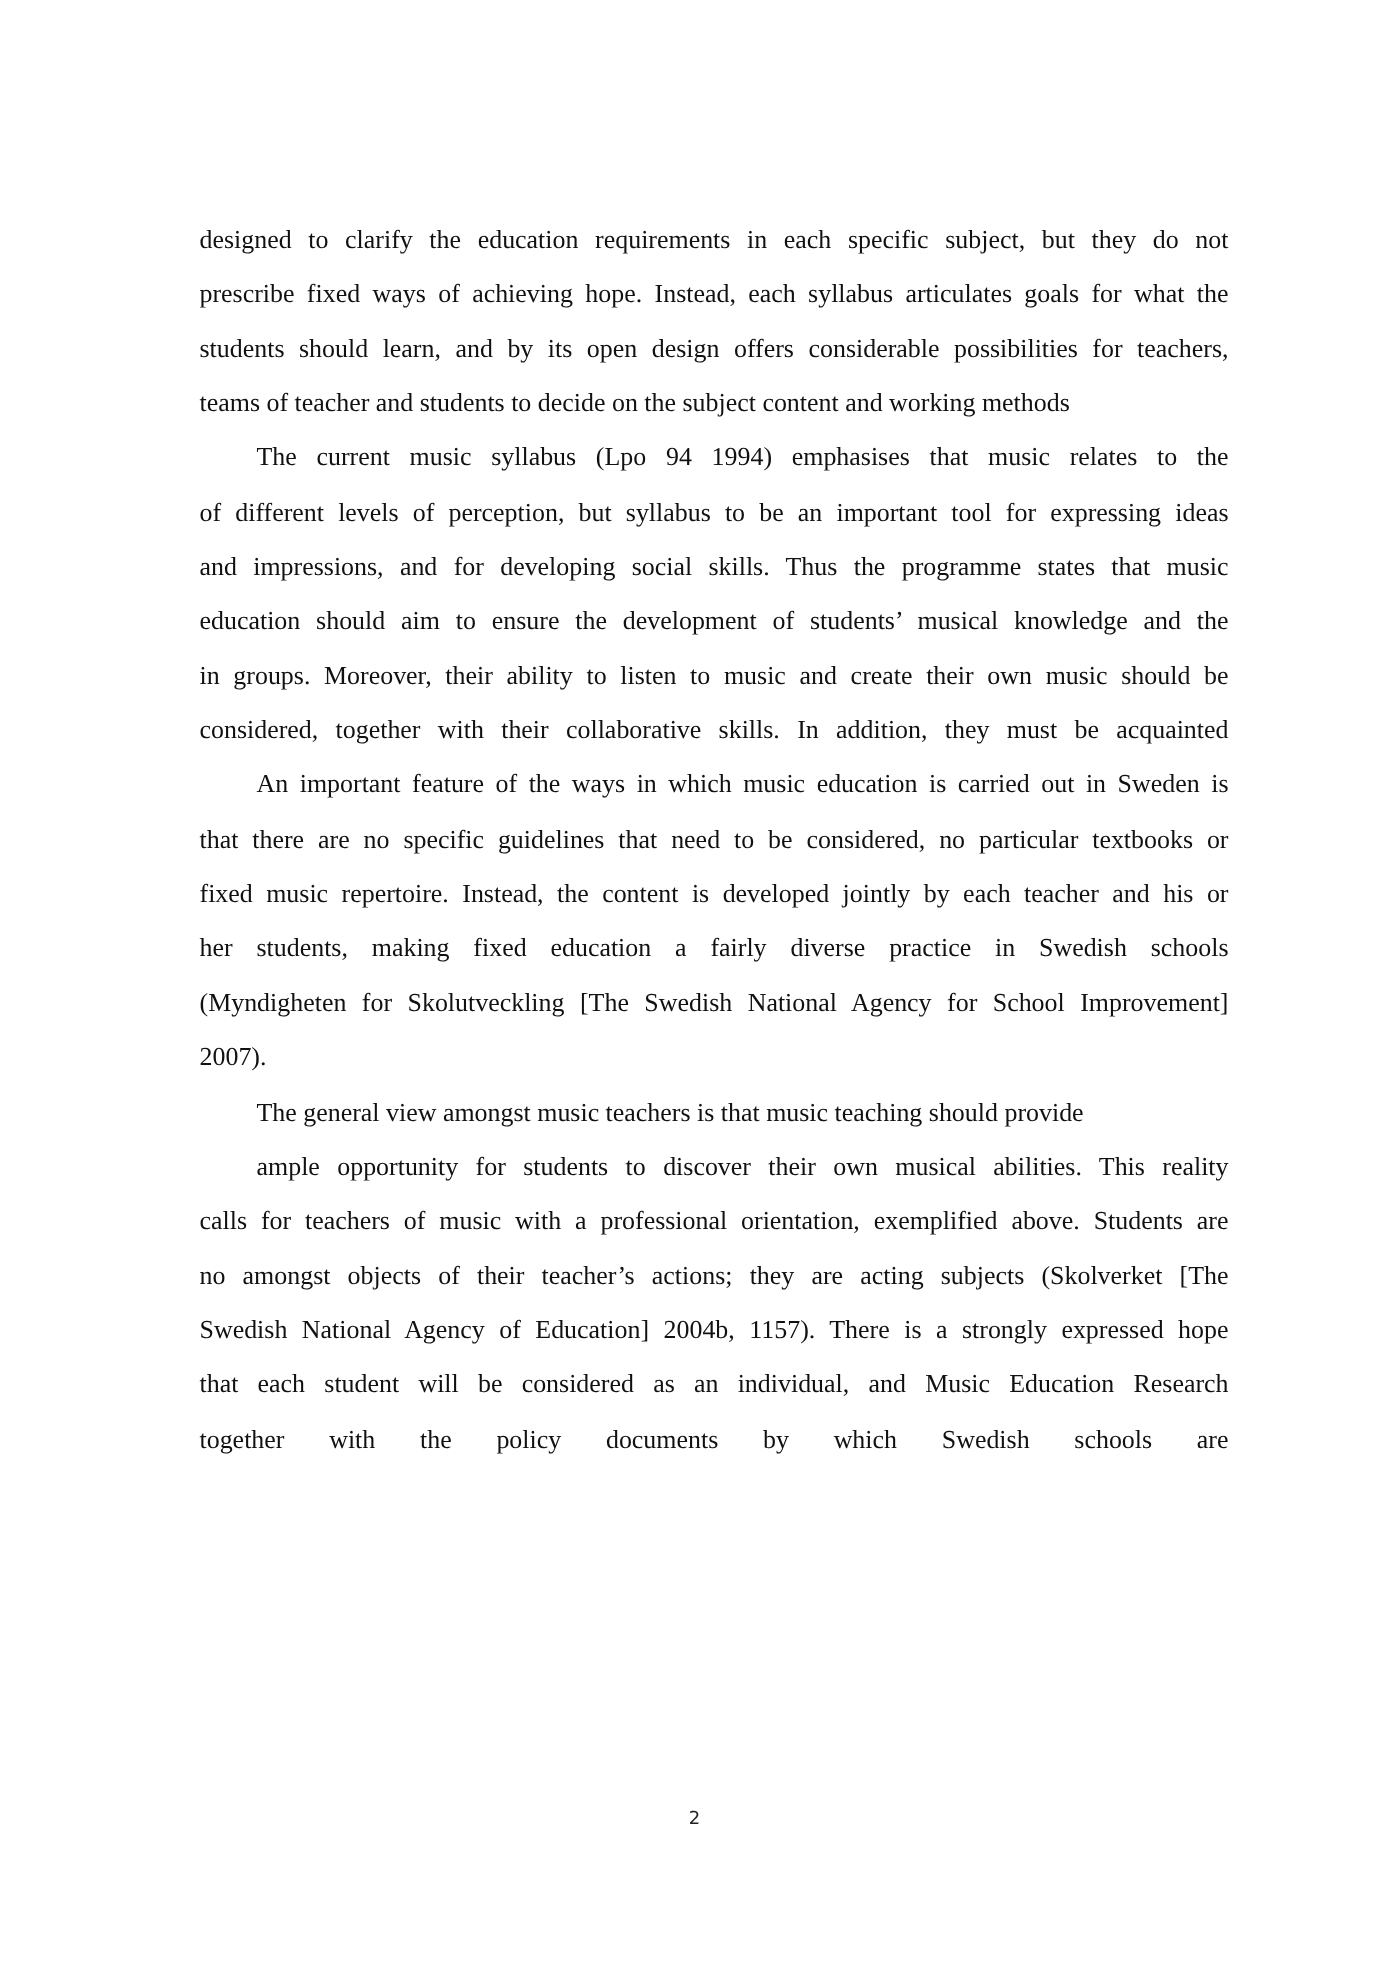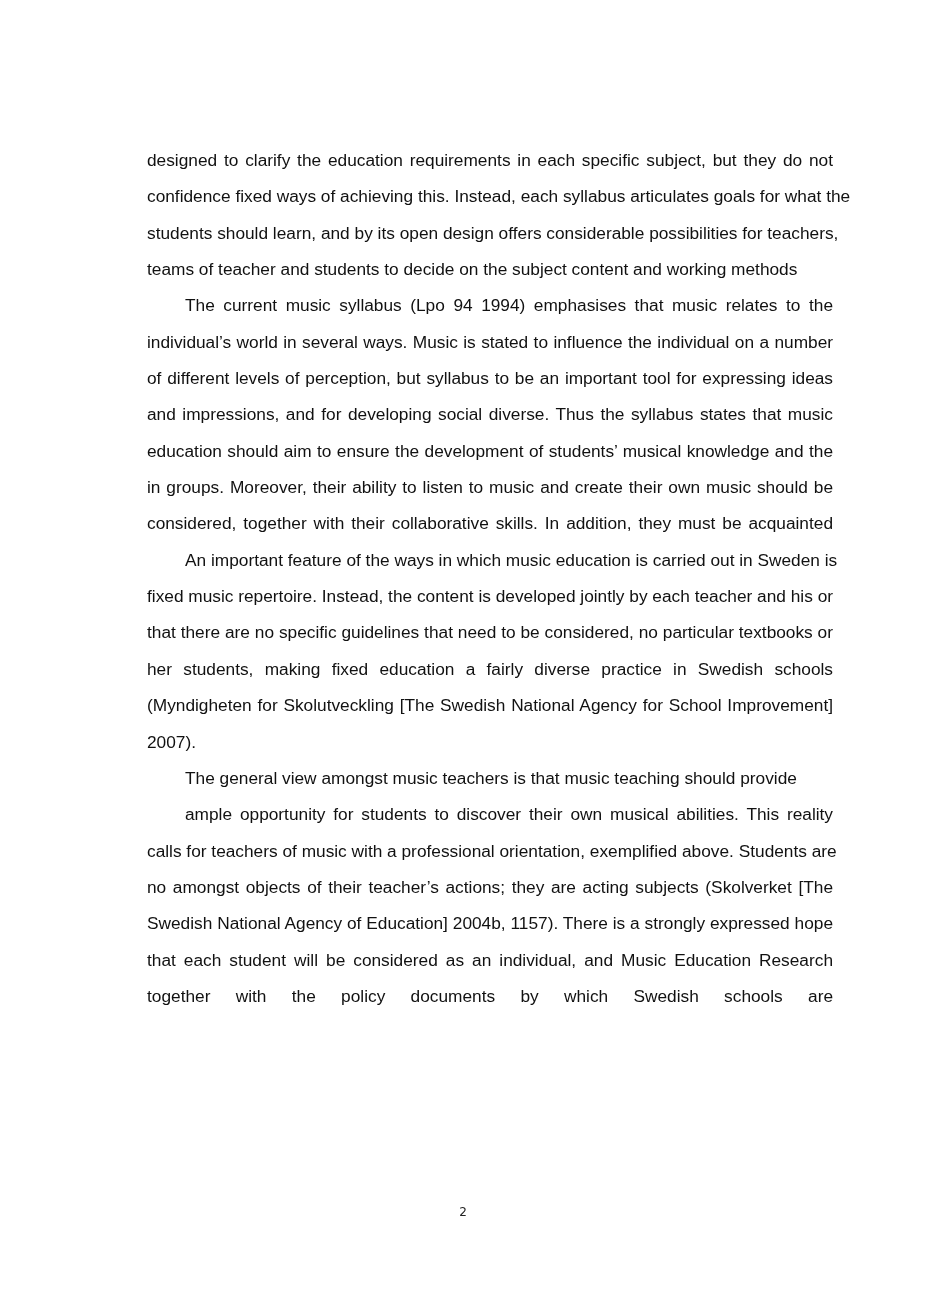--- a/index.html
+++ b/index.html
@@ -10,24 +10,24 @@
       overflow: hidden;
     }
     .page {
       position: absolute;
       left: 0; top: 0;
       width: 926px; height: 1309px;
       background: #ffffff;
     }
     .body-text {
       position: absolute;
-      left: 147px;
+      left: 133px;
       top: 142px;
       width: 686px;
-      font-family: Liberation Sans, sans-serif;
+      font-family: Liberation Serif, serif;
       font-size: 17.3px;
       color: #111111;
     }
     .line {
       display: block;
       height: 36.35px;
       line-height: 36.35px;
       white-space: nowrap;
       text-align: justify;
       text-align-last: justify;
@@ -45,39 +45,38 @@
     }
   </style>
 </head>
 <body>
 
 <div class="page">
   <div class="body-text">
 
     <div>
       <span class="line">designed to clarify the education requirements in each specific subject, but they do not</span>
-      <span class="line">confidence fixed ways of achieving this. Instead, each syllabus articulates goals for what the</span>
+      <span class="line">prescribe fixed ways of achieving hope. Instead, each syllabus articulates goals for what the</span>
       <span class="line">students should learn, and by its open design offers considerable possibilities for teachers,</span>
       <span class="line last">teams of teacher and students to decide on the subject content and working methods</span>
     </div>
 
     <div>
       <span class="line indent">The current music syllabus (Lpo 94 1994) emphasises that music relates to the</span>
-      <span class="line">individual’s world in several ways. Music is stated to influence the individual on a number</span>
       <span class="line">of different levels of perception, but syllabus to be an important tool for expressing ideas</span>
-      <span class="line">and impressions, and for developing social diverse. Thus the syllabus states that music</span>
+      <span class="line">and impressions, and for developing social skills. Thus the programme states that music</span>
       <span class="line">education should aim to ensure the development of students’ musical knowledge and the</span>
       <span class="line">in groups. Moreover, their ability to listen to music and create their own music should be</span>
       <span class="line">considered, together with their collaborative skills. In addition, they must be acquainted</span>
     </div>
 
     <div>
       <span class="line indent">An important feature of the ways in which music education is carried out in Sweden is</span>
+      <span class="line">that there are no specific guidelines that need to be considered, no particular textbooks or</span>
       <span class="line">fixed music repertoire. Instead, the content is developed jointly by each teacher and his or</span>
-      <span class="line">that there are no specific guidelines that need to be considered, no particular textbooks or</span>
       <span class="line">her students, making fixed education a fairly diverse practice in Swedish schools</span>
       <span class="line">(Myndigheten for Skolutveckling [The Swedish National Agency for School Improvement]</span>
       <span class="line last">2007).</span>
     </div>
 
     <div>
       <span class="line indent last">The general view amongst music teachers is that music teaching should provide</span>
     </div>
 
     <div>

